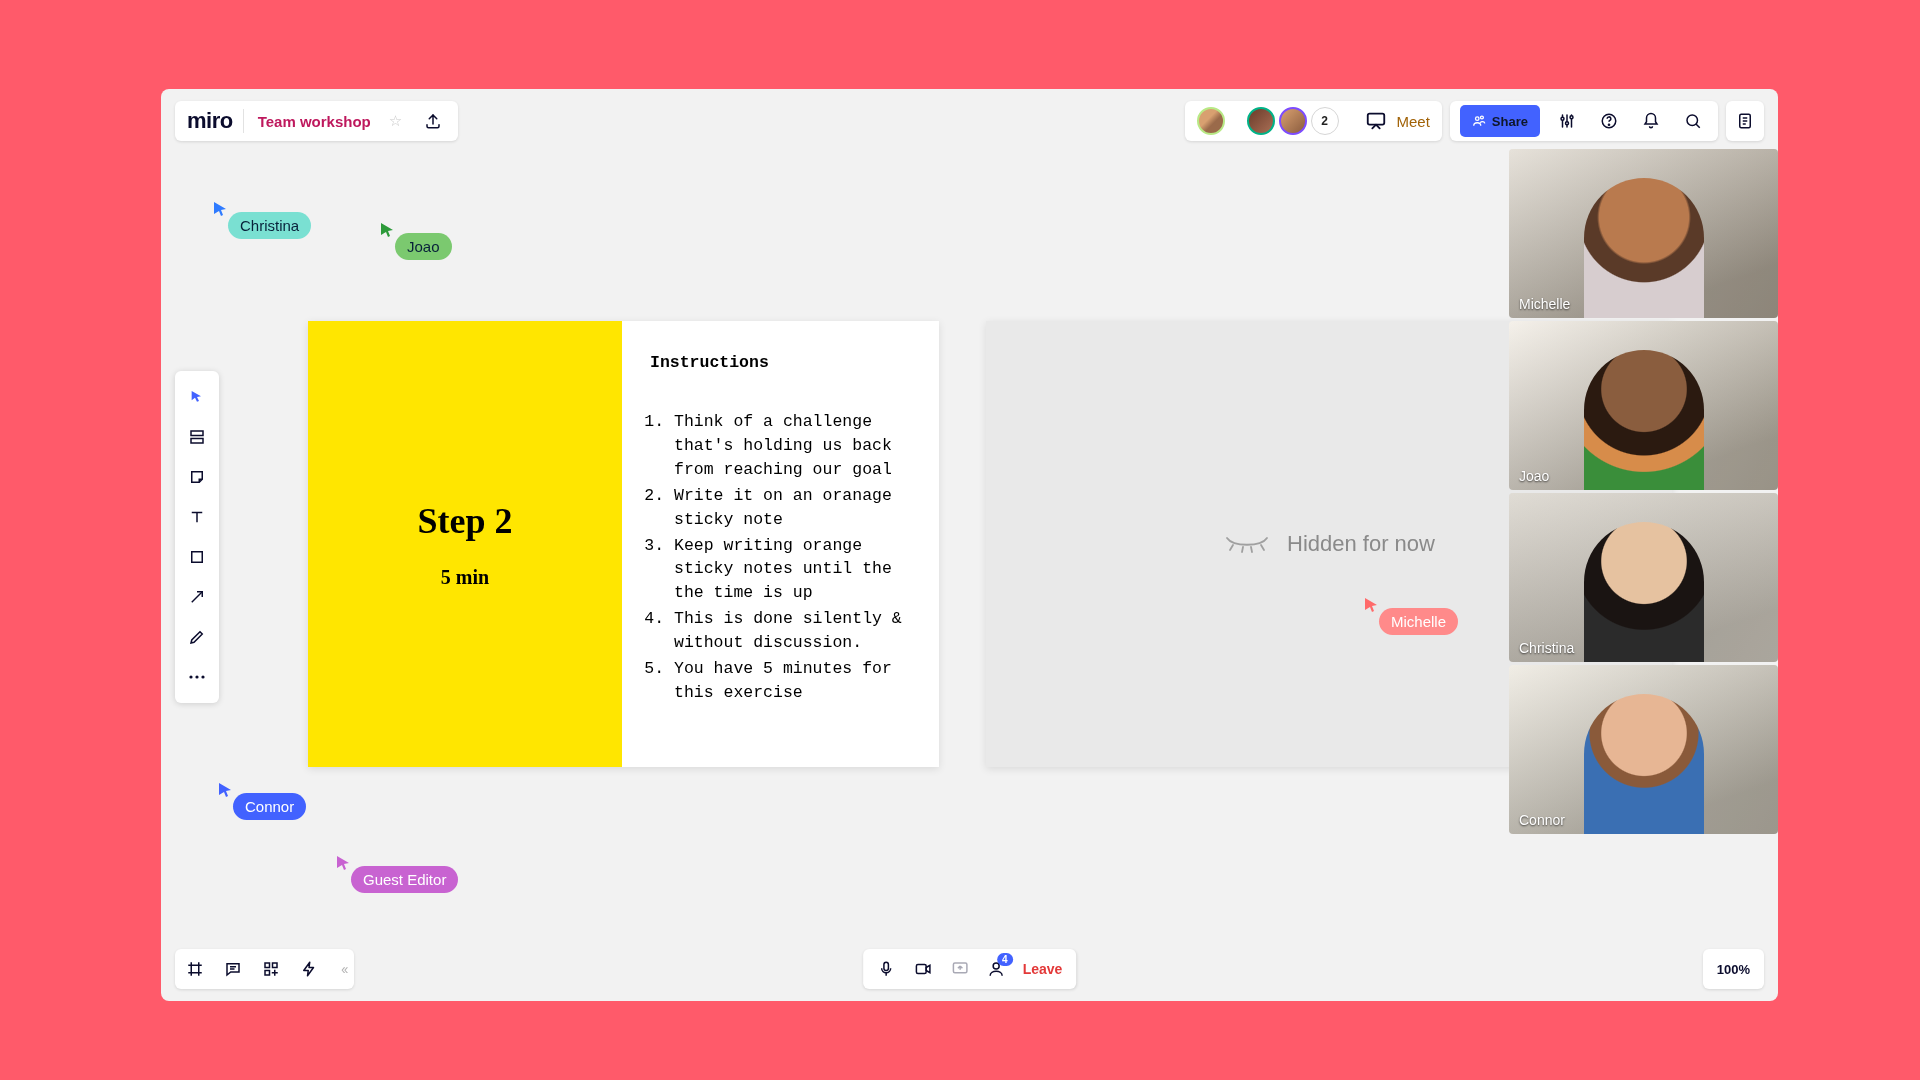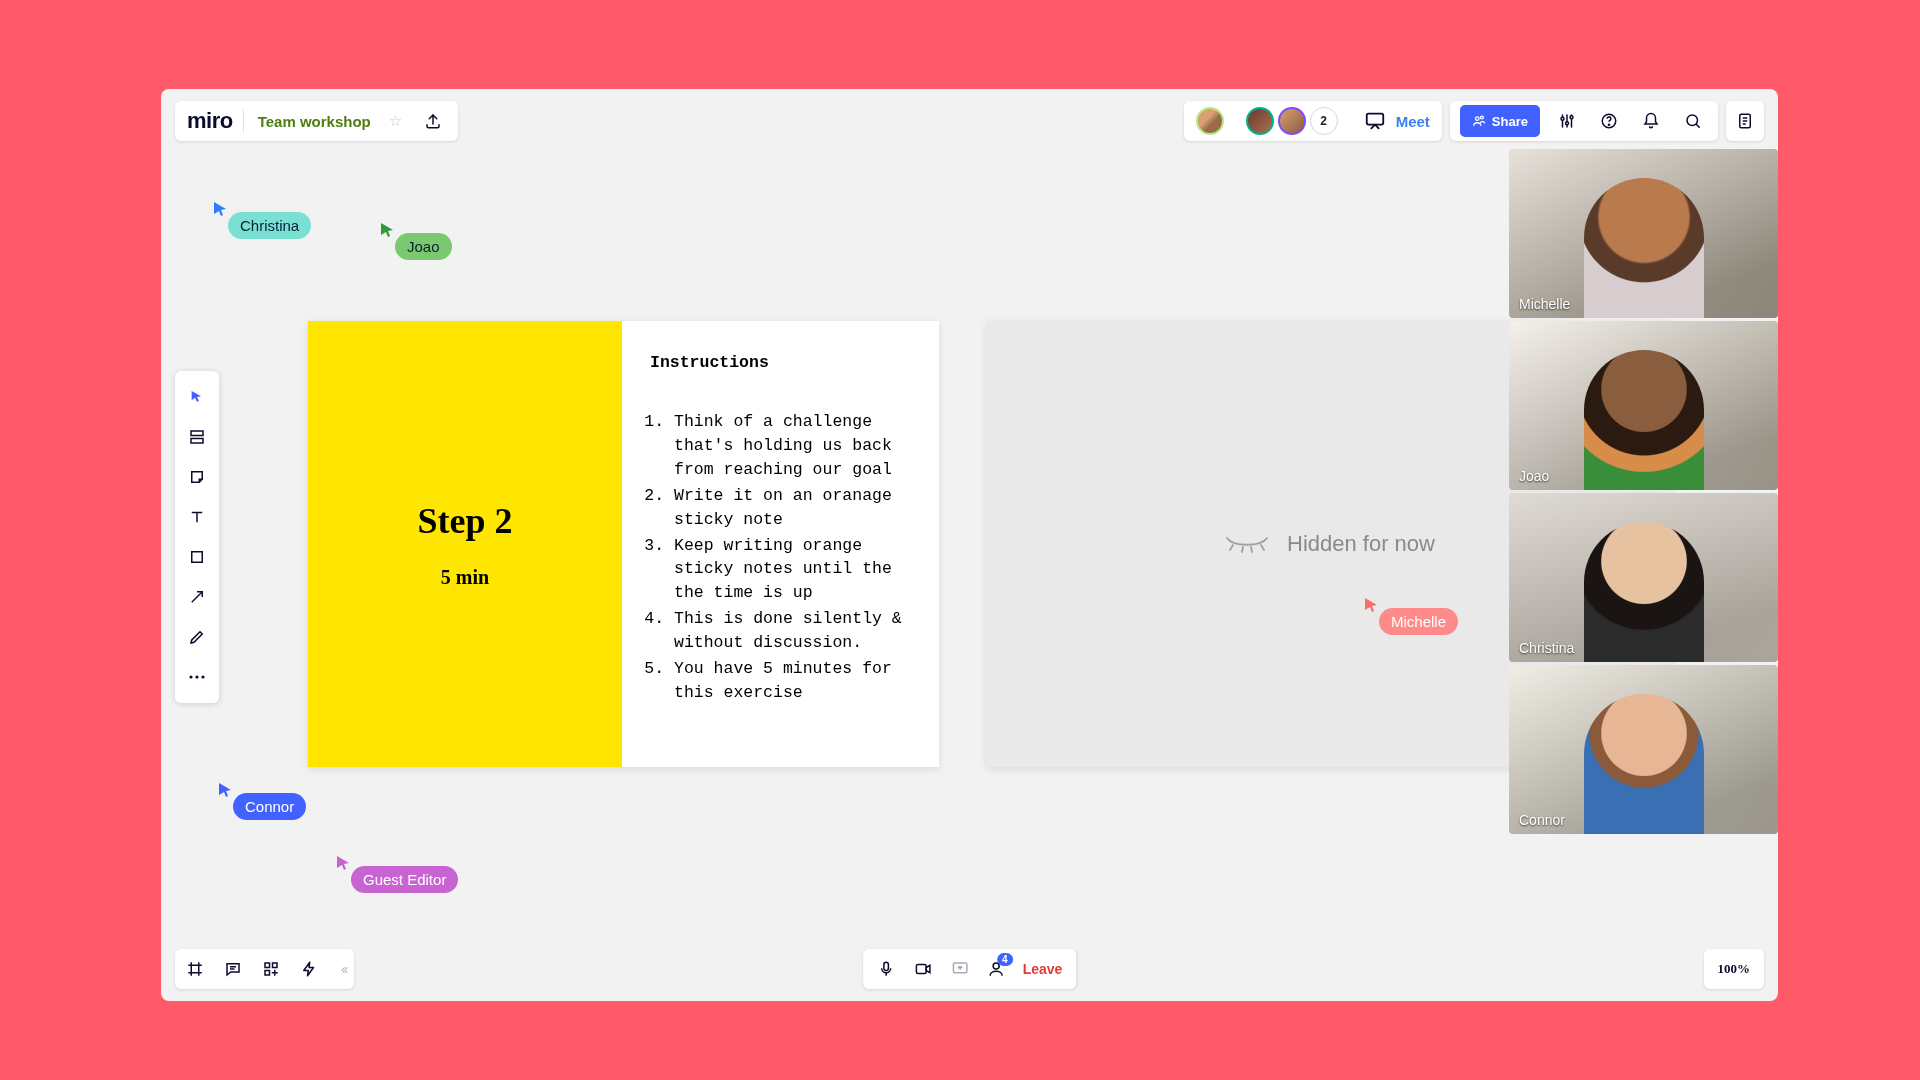--- a/index.html
+++ b/index.html
@@ -31,21 +31,21 @@
   background: #fff;
   border-radius: 6px;
   display: flex;
   align-items: center;
   padding: 0 8px 0 12px;
   box-shadow: 0 1px 3px rgba(0,0,0,.12);
   gap: 10px;
 }
 .logo { font-weight: 800; font-size: 22px; color: #0b0c2d; letter-spacing: -0.5px; }
 .divider-v { width: 1px; height: 24px; background: #e2e2e2; }
-.board-title { font-weight: 600; font-size: 15px; color: #4d7c0f; padding: 0 4px; }
+.board-title { font-weight: 600; font-size: 15px; color: #be185d; padding: 0 4px; }
 .star-icon { color: #c9c9c9; font-size: 15px; padding: 0 4px; }
 .upload-icon { padding: 0 8px; }
 
 .topbar-right {
   position: absolute;
   top: 12px;
   right: 14px;
   display: flex;
   gap: 8px;
   align-items: center;
@@ -71,25 +71,25 @@
 .avatar-count {
   width: 28px; height: 28px; border-radius: 50%;
   border: 1px solid #d6d6d6;
   background: #fff;
   color: #222;
   font-size: 12px;
   display:flex; align-items:center; justify-content:center;
   margin-left: -6px;
   font-weight: 600;
 }
-.meet-label { font-weight: 700; font-size: 15px; color: #3b82f6; }
+.meet-label { font-weight: 400; font-size: 15px; color: #a16207; }
 .share-btn {
   height: 32px;
   background: #4262ff;
-  color: #ffffff;
+  color: #0f172a;
   border-radius: 5px;
   display: flex;
   align-items: center;
   gap: 6px;
   padding: 0 12px;
   font-weight: 600;
   font-size: 13px;
 }
 .icon-btn { width: 30px; display:flex; align-items:center; justify-content:center; color:#0b0c2d; }
 
@@ -163,21 +163,20 @@
   height: 40px;
   background: #fff;
   border-radius: 6px;
   box-shadow: 0 1px 3px rgba(0,0,0,.12);
   display: flex;
   align-items: center;
   padding: 0 14px;
   font-weight: 700;
   font-size: 13px;
   color:#0b0c2d;
-  font-family:Liberation Serif, serif;
 }
 
 
 .card {
   position: absolute;
   background: #fff;
   box-shadow: 0 2px 8px rgba(0,0,0,.10);
 }
 .card-left {
   top: 232px; left: 147px;

